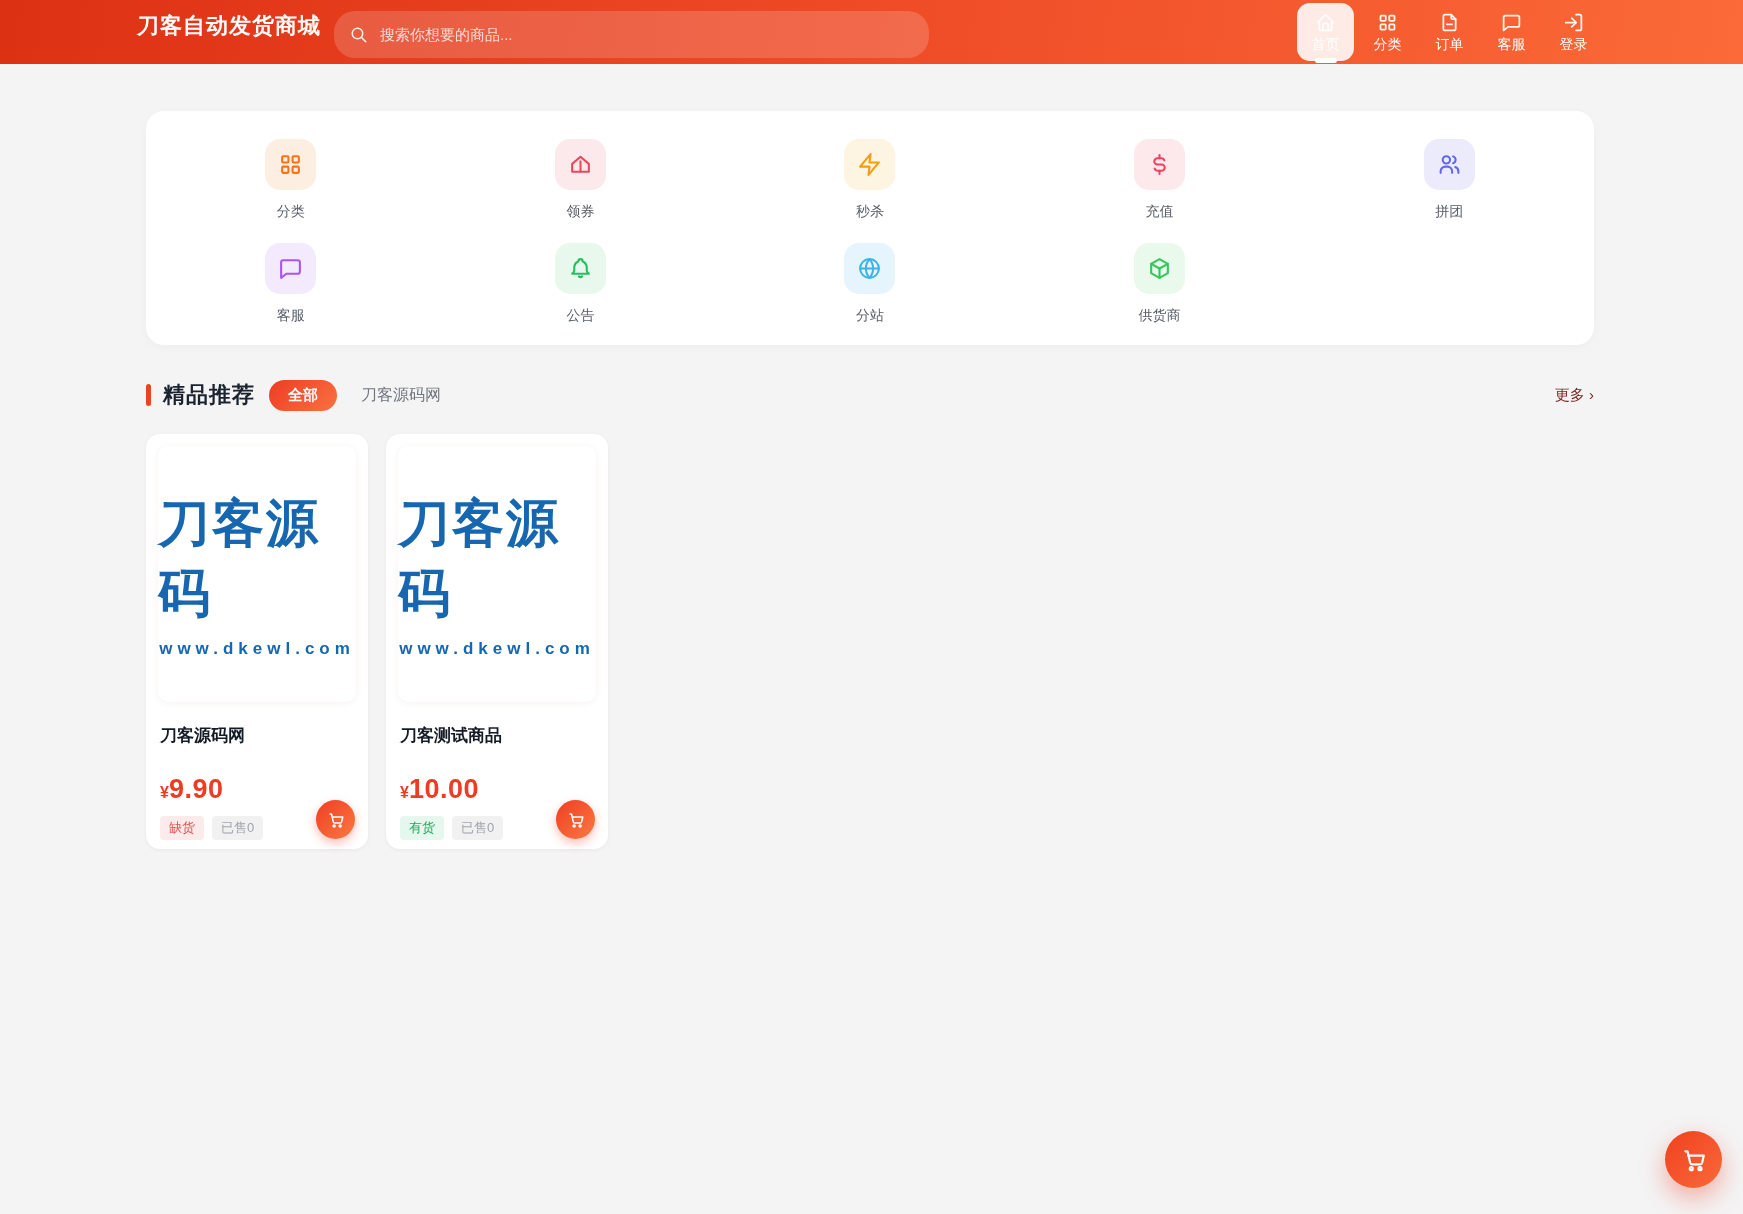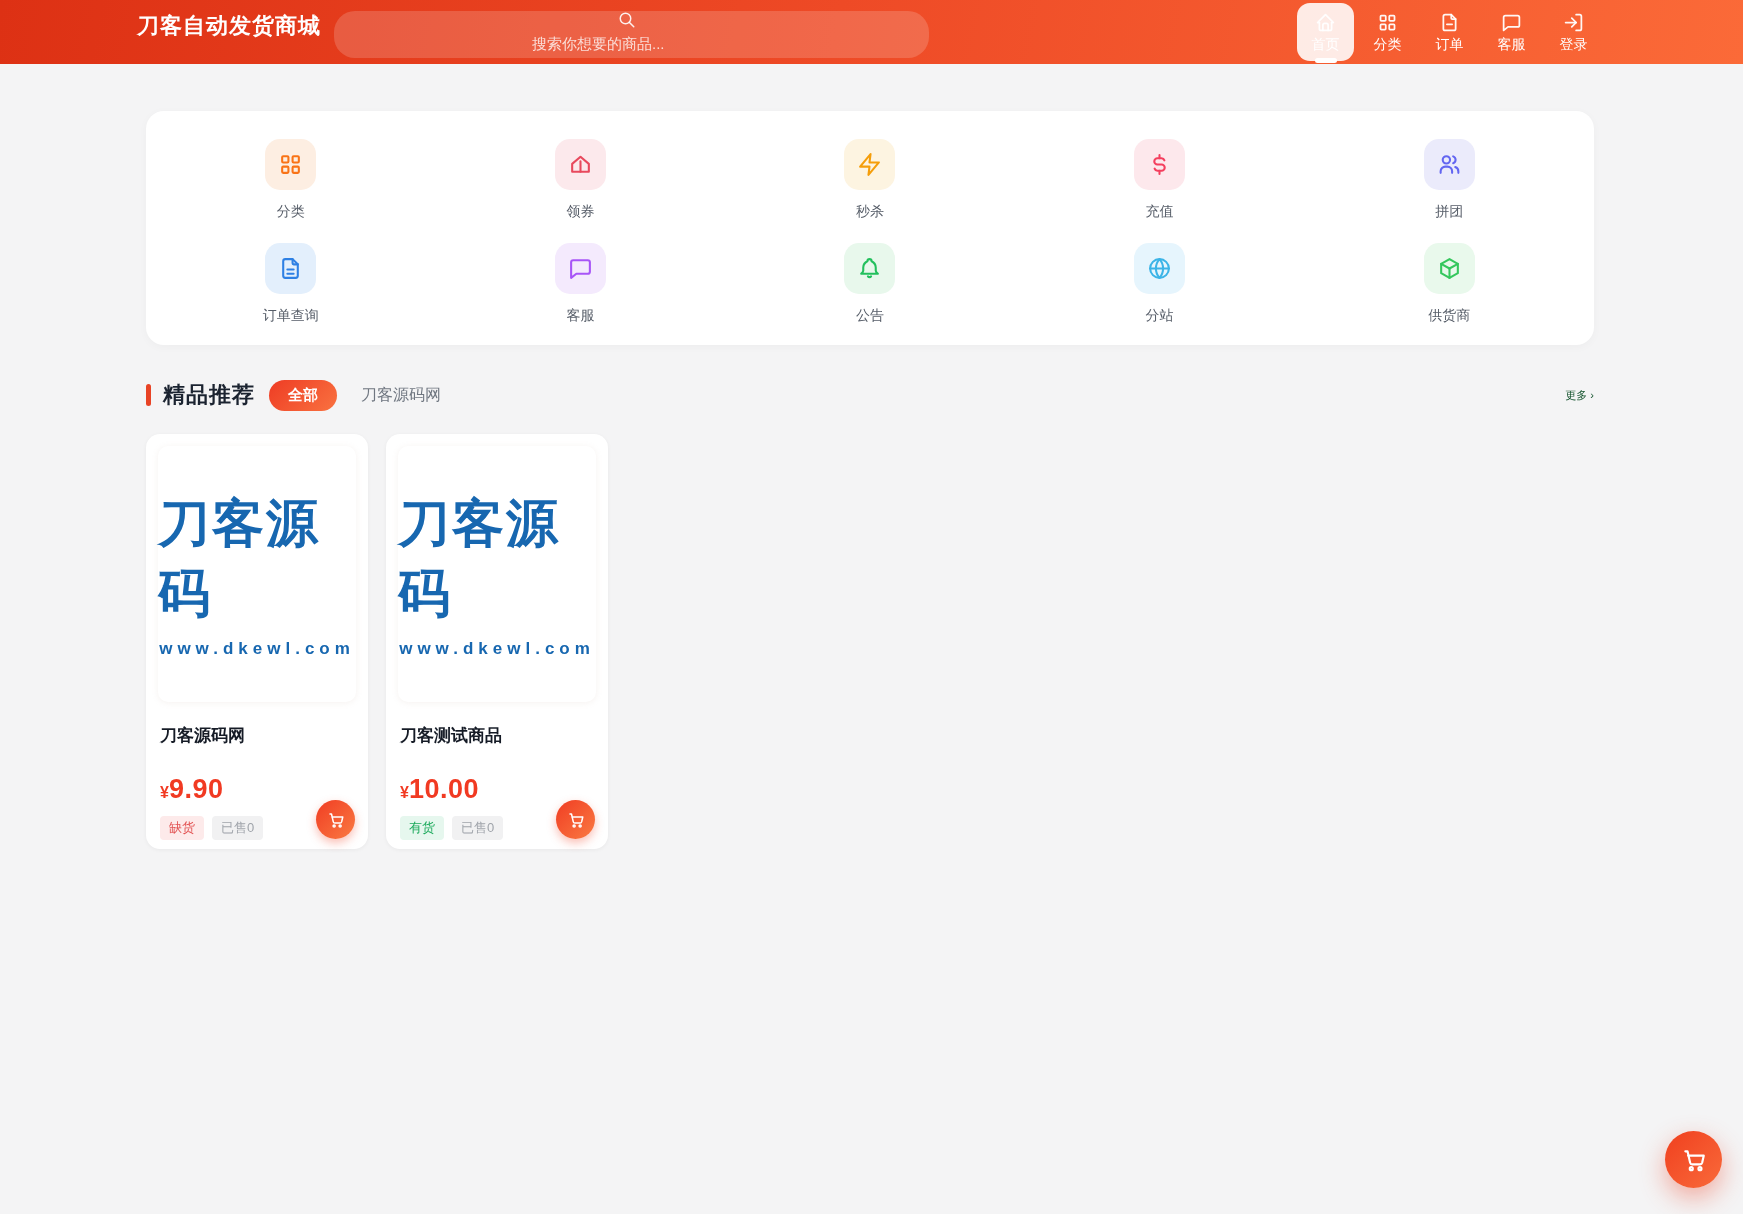--- a/index.html
+++ b/index.html
@@ -14,21 +14,21 @@
     position:absolute;top:0;left:0;width:1743px;height:64px;
     background:linear-gradient(100deg,#dd3114 0%,#ee4a26 48%,#fb6a38 100%);
   }
   .logo{
     position:absolute;left:137px;top:0;height:52px;display:flex;align-items:center;
     color:#fff;font-size:22px;font-weight:bold;letter-spacing:1px;white-space:nowrap;
   }
   .search{
     position:absolute;left:334px;top:11px;width:595px;height:47px;
     background:rgba(255,255,255,0.17);border-radius:21px;
-    display:flex;align-items:center;padding:0 16px;box-sizing:border-box;flex-direction:column;
+    display:flex;align-items:center;padding:0 16px;box-sizing:border-box;
   }
   .search .s-icon{width:18px;height:18px;color:rgba(255,255,255,0.9);flex:0 0 auto;margin-right:10px;}
   .search input{
     flex:1;background:transparent;border:none;outline:none;
     color:#fff;font-size:15px;font-family:"Liberation Sans","DejaVu Sans",sans-serif;
   }
   .search input::placeholder{color:rgba(255,255,255,0.78);}
   .main-nav{
     position:absolute;right:141px;top:0;height:68px;
     display:flex;align-items:flex-start;gap:5px;
@@ -70,21 +70,21 @@
   }
   .sec-bar{width:5px;height:22px;border-radius:3px;background:#e84325;margin-right:12px;}
   .sec-title{font-size:22px;font-weight:bold;color:#1b2330;letter-spacing:1px;}
   .tab-pill{
     margin-left:14px;height:31px;padding:0 19px;border-radius:16px;border:none;
     background:linear-gradient(135deg,#ee3c24,#f97240);
     color:#fff;font-size:15px;font-weight:bold;display:flex;align-items:center;cursor:pointer;
     font-family:"Liberation Sans","DejaVu Sans",sans-serif;
   }
   .tab-plain{margin-left:24px;font-size:16px;color:#6f7680;cursor:pointer;}
-  .sec-more{margin-left:auto;font-size:11px;color:#14532d;cursor:pointer;}
+  .sec-more{margin-left:auto;font-size:15px;color:#7f1d1d;cursor:pointer;}
 
   
   .products{position:absolute;left:146px;top:434px;display:flex;gap:18px;}
   .card{
     position:relative;width:222px;height:415px;background:#fff;border-radius:14px;
     box-shadow:0 1px 4px rgba(0,0,0,0.05);cursor:pointer;
   }
   .card-img{
     margin:12px 12px 0;height:256px;border-radius:10px;background:#fff;
     box-shadow:0 1px 6px rgba(190,160,150,0.14);
@@ -243,33 +243,20 @@
             <circle cx="9" cy="7.5" r="3.5"></circle>
             <path d="M3.5 20v-1.5a4.5 4.5 0 0 1 4.5-4.5h2a4.5 4.5 0 0 1 4.5 4.5V20"></path>
             <path d="M15.5 4.2a3.5 3.5 0 0 1 0 6.6"></path>
             <path d="M20.5 20v-1.3a4.5 4.5 0 0 0-3-4.3"></path>
           </svg>
         </span>
     </div>
     <div class="svc-label">拼团</div>
   </div>
 
-  <div class="svc">
-    <div class="svc-tile" style="background: rgb(227, 239, 252); color: rgb(46, 128, 228);">
-      <span class="sv-icon">
-          <svg viewBox="0 0 24 24" class="stroke">
-            <path d="M14 3v4a1 1 0 0 0 1 1h4"></path>
-            <path d="M17 21H7a2 2 0 0 1-2-2V5a2 2 0 0 1 2-2h7l5 5v11a2 2 0 0 1-2 2z"></path>
-            <path d="M9 13h6"></path>
-            <path d="M9 17h6"></path>
-          </svg>
-        </span>
-    </div>
-    <div class="svc-label">订单查询</div>
-  </div>
 
   <div class="svc">
     <div class="svc-tile" style="background: rgb(244, 234, 253); color: rgb(168, 85, 247);">
       <span class="sv-icon">
           <svg viewBox="0 0 24 24" class="stroke">
             <path d="M21 15a2 2 0 0 1-2 2H8l-5 4V6a2 2 0 0 1 2-2h14a2 2 0 0 1 2 2z"></path>
           </svg>
         </span>
     </div>
     <div class="svc-label">客服</div>

